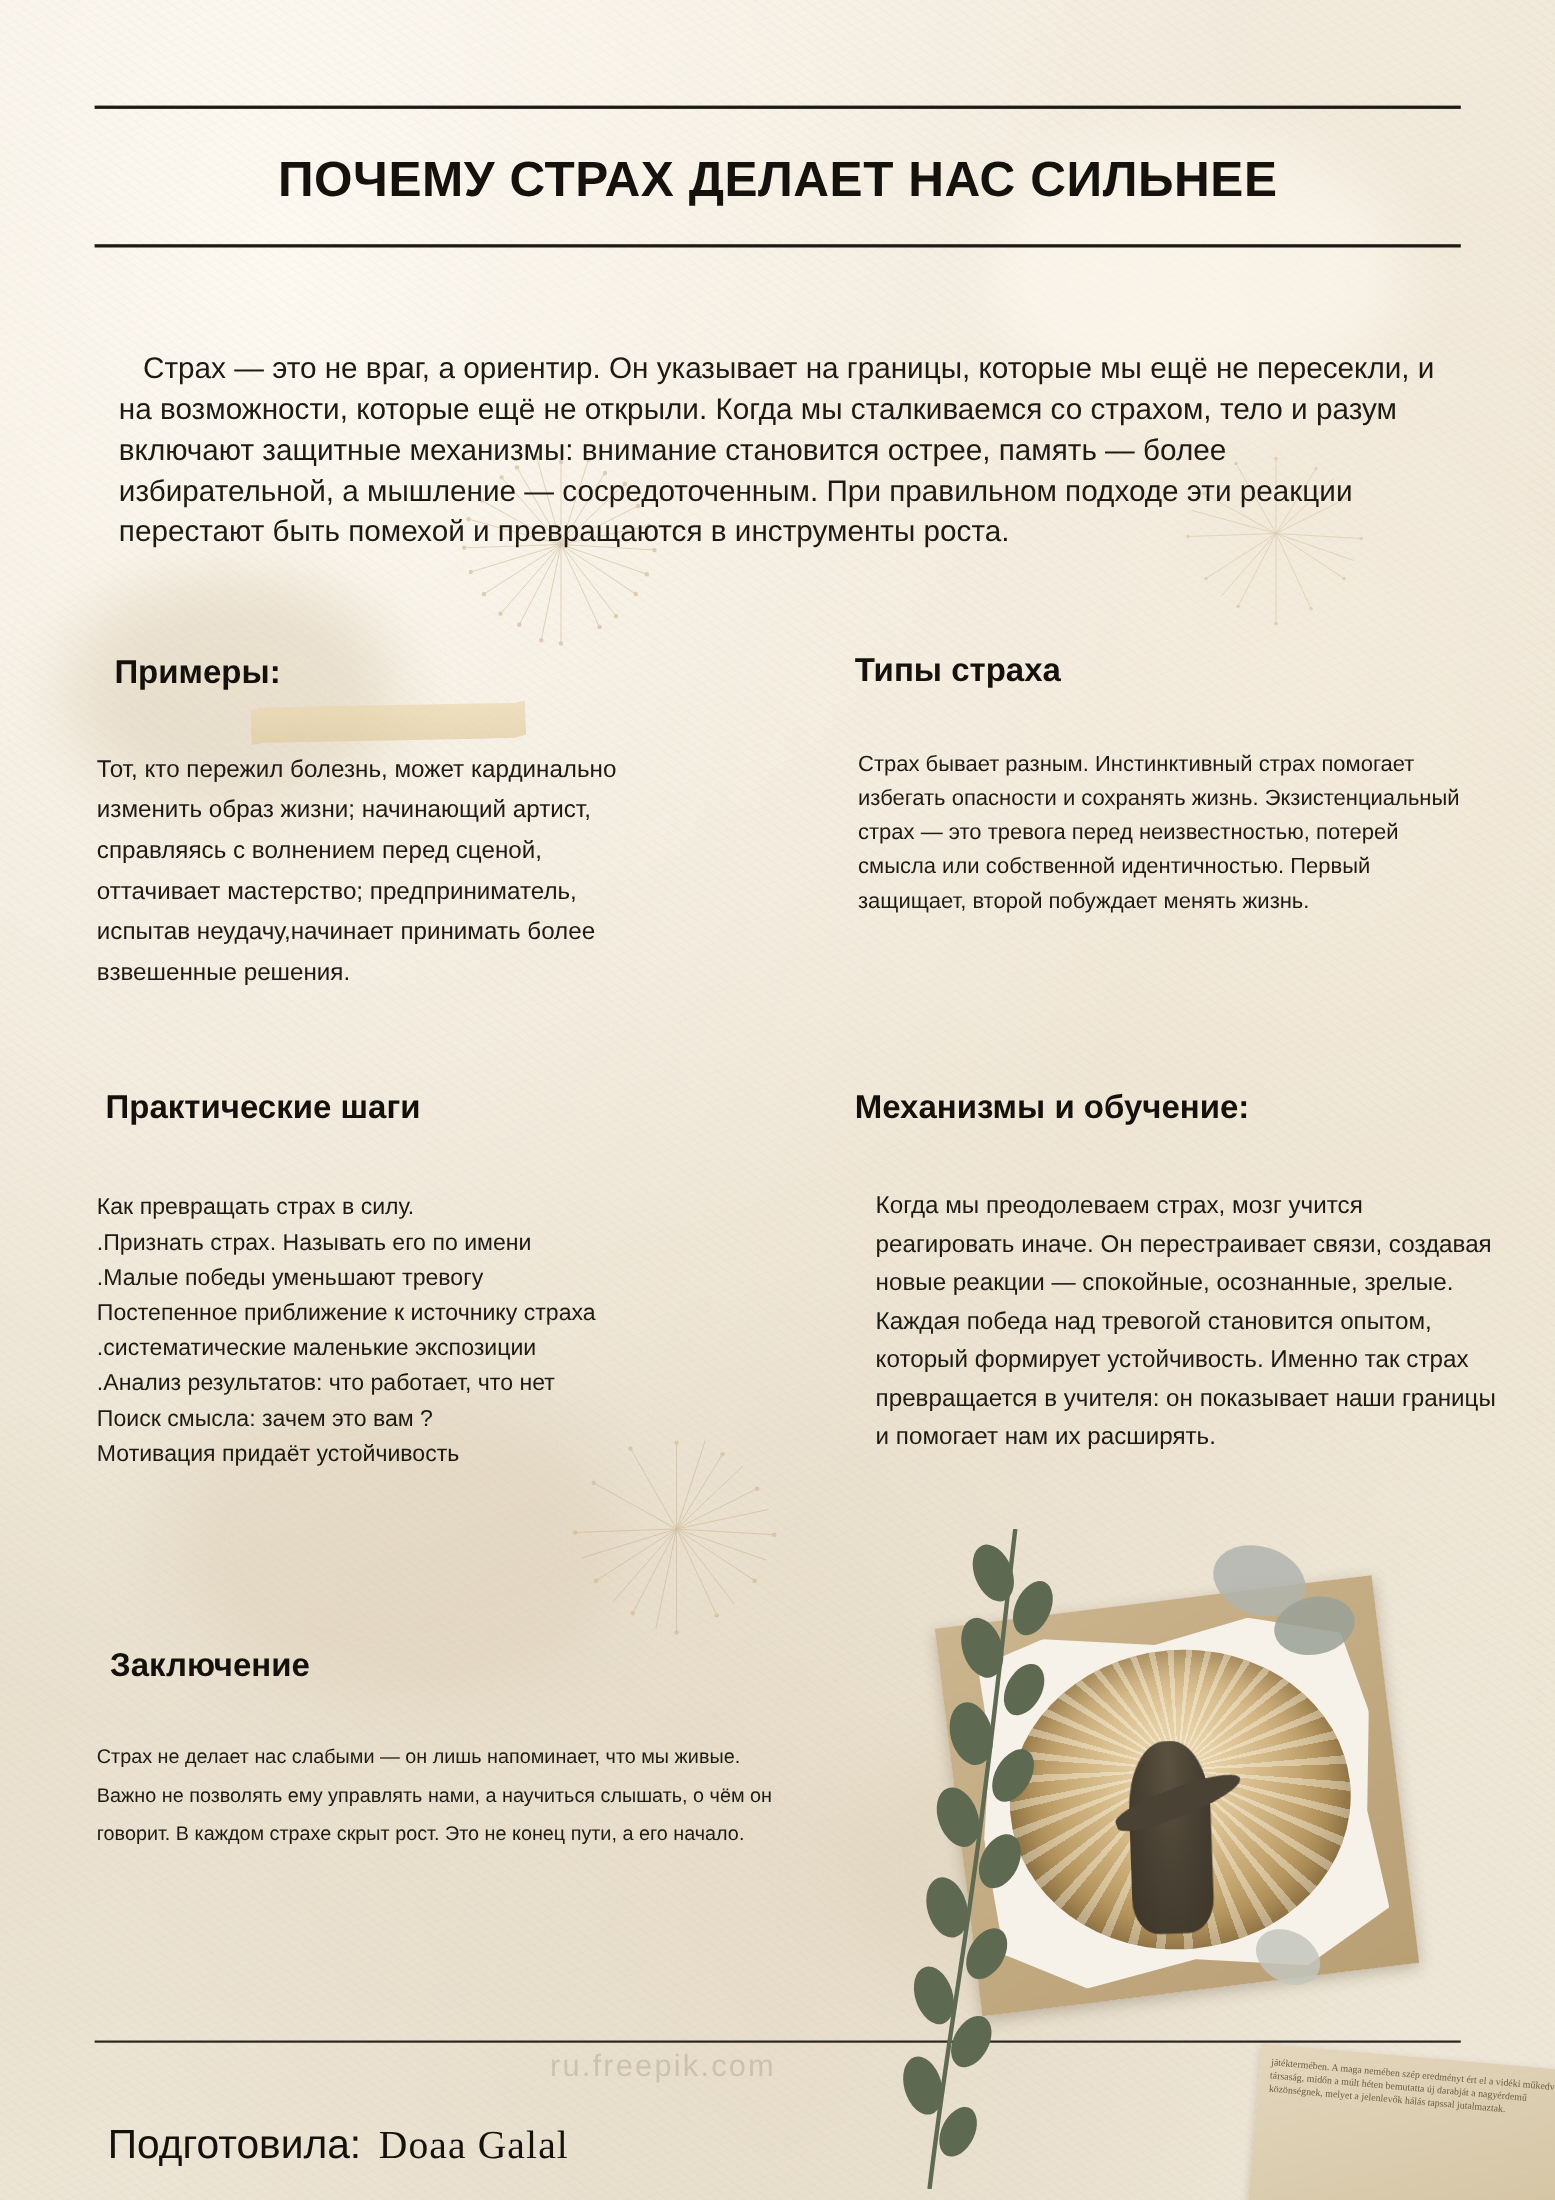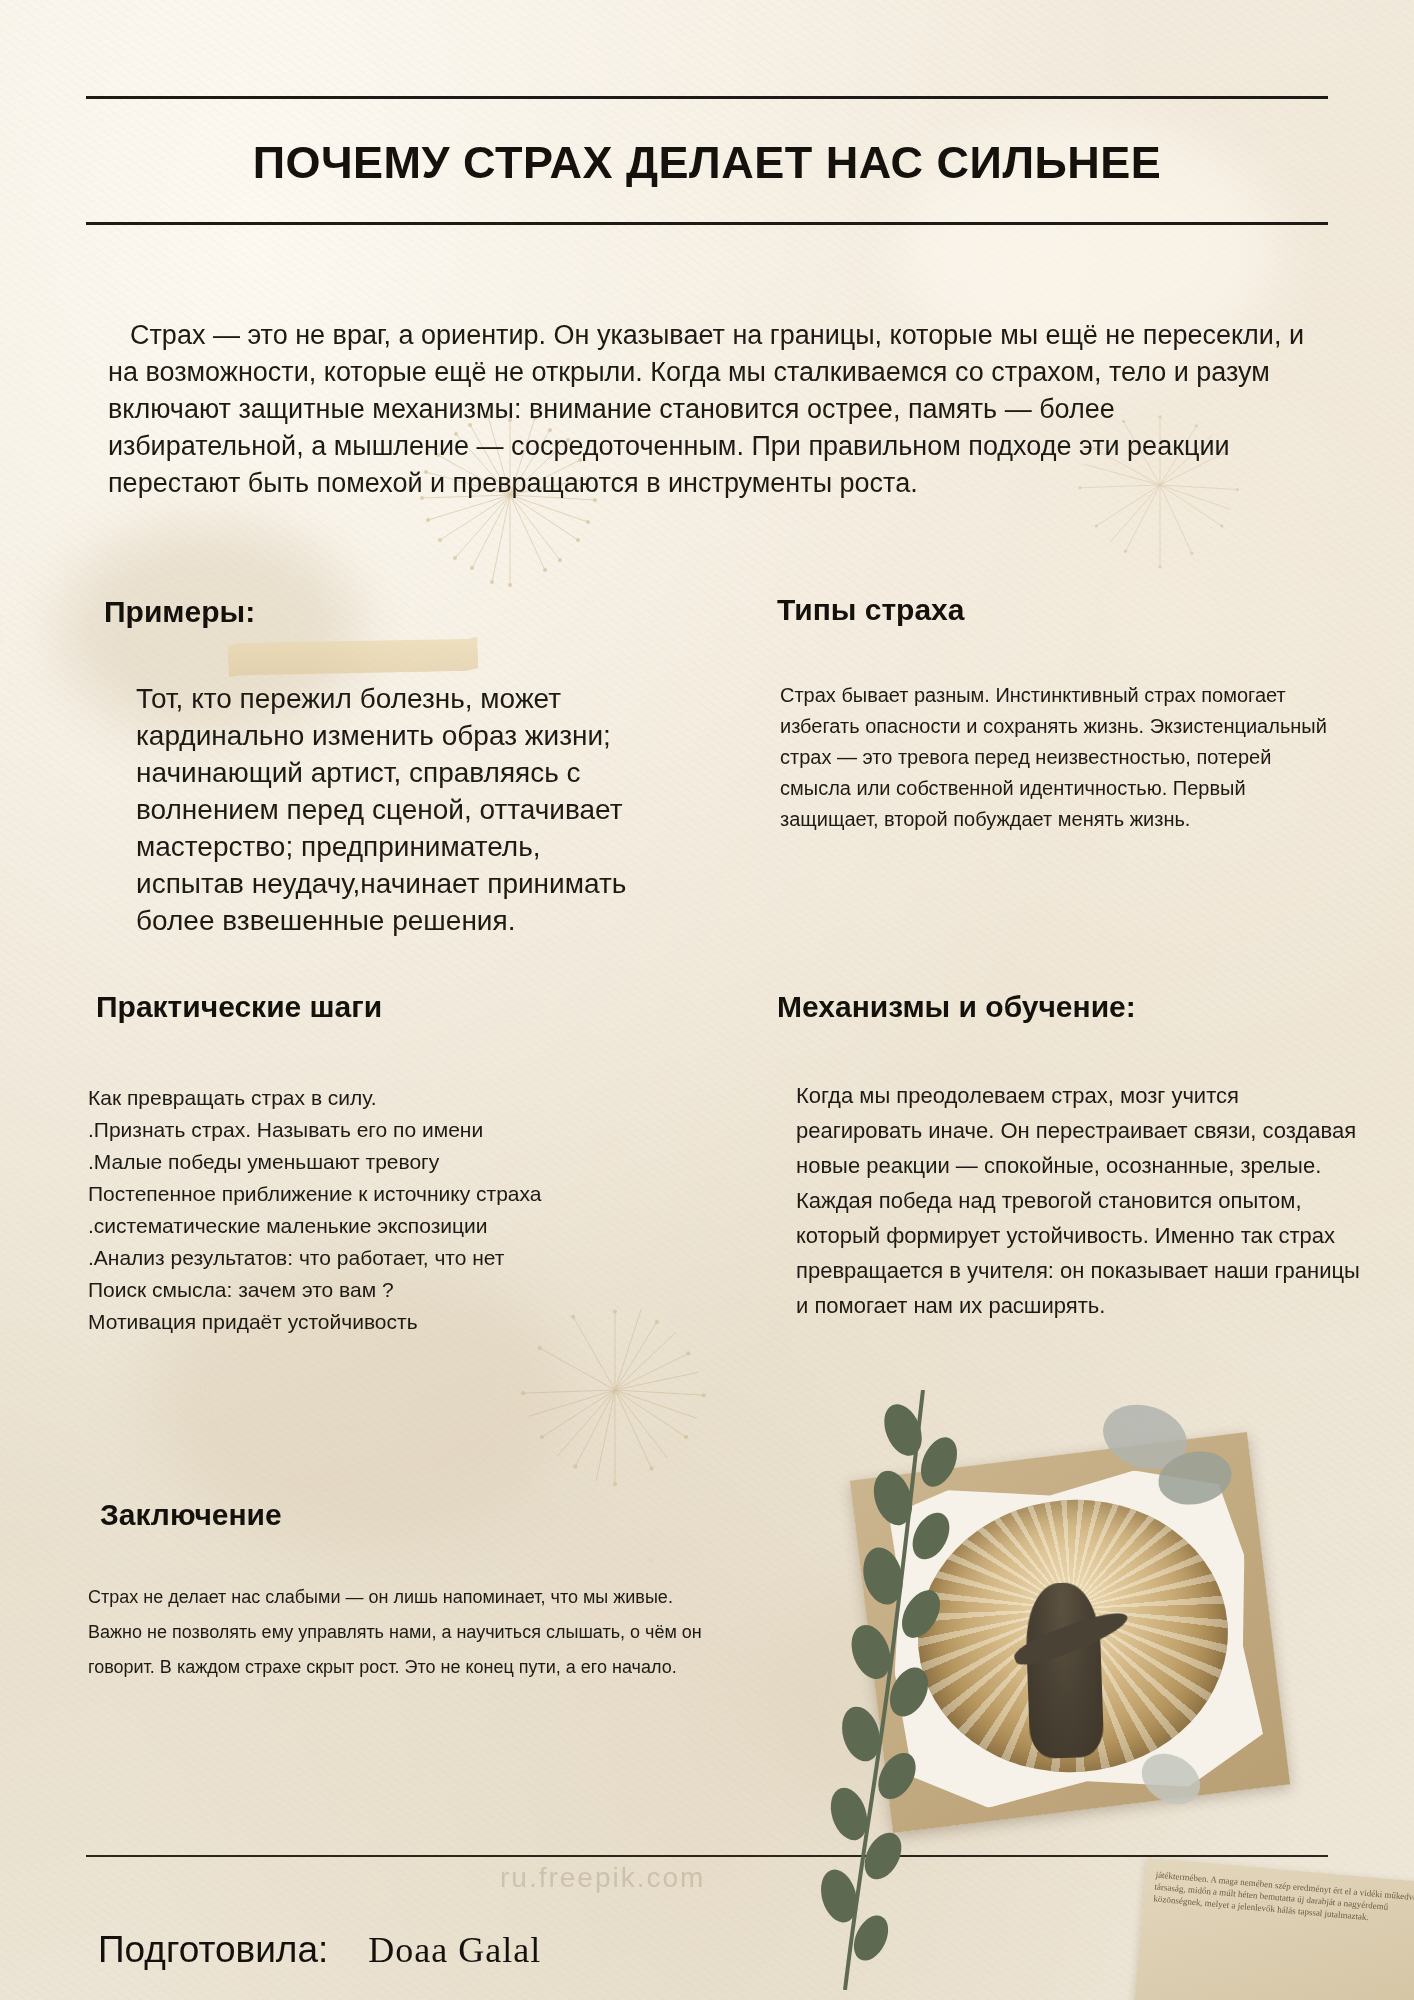--- a/index.html
+++ b/index.html
@@ -90,21 +90,21 @@
   }
   .sec-body {
     position: absolute;
     color: #1d1a14;
   }
 
   
   #head-examples { top: 595px; left: 104px; }
   #body-examples {
     top: 680px; left: 88px; width: 520px;
-    font-size: 28px; line-height: 37px; margin-left: 48px;
+    font-size: 22px; line-height: 37px;
   }
   #head-steps { top: 990px; left: 96px; }
   #body-steps {
     top: 1082px; left: 88px; width: 600px;
     font-size: 21px; line-height: 32px;
   }
   #head-conclusion { top: 1498px; left: 100px; }
   #body-conclusion {
     top: 1580px; left: 88px; width: 640px;
     font-size: 18px; line-height: 35px;
@@ -137,21 +137,20 @@
     font-size: 37px;
     color: #14110c;
     margin-top: 24px;
   }
   .footer .author {
     font-size: 36px;
     font-family: "Liberation Serif", serif;
     font-style: normal;
     letter-spacing: 1px;
     color: #15120d;
-    margin-left: 24px;
   }
 
   
   .dandelion { position: absolute; pointer-events: none; opacity: 0.55; }
 
   
   .tape {
     position: absolute;
     top: 640px;
     left: 228px;

